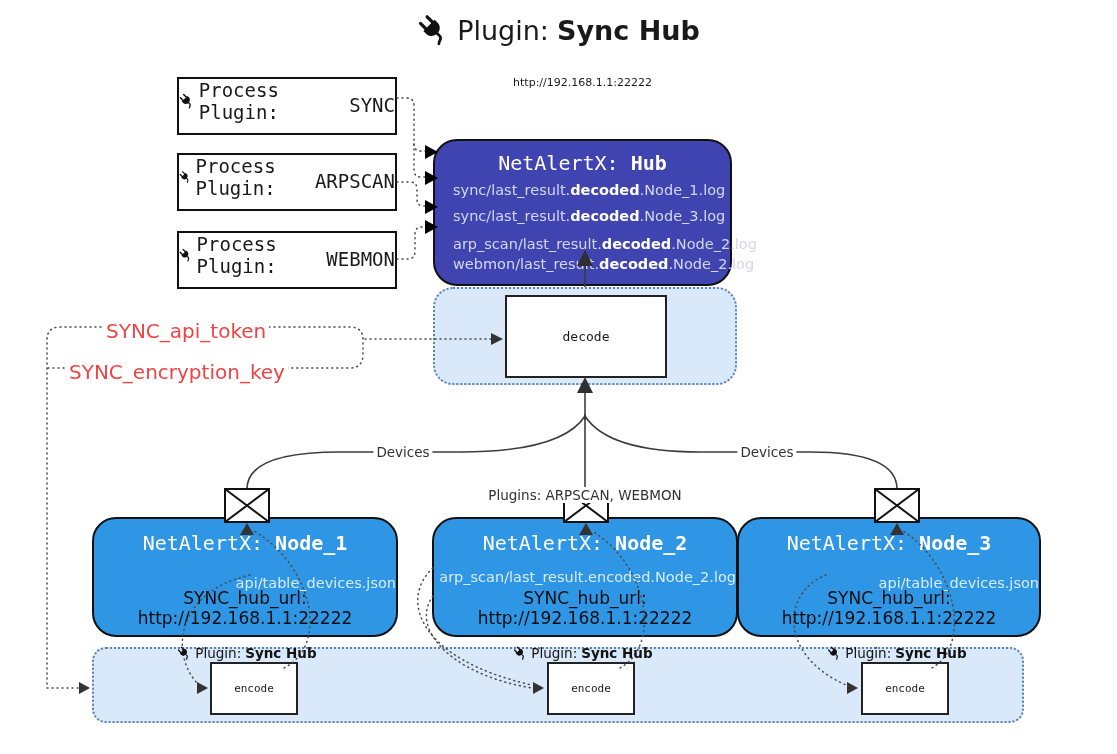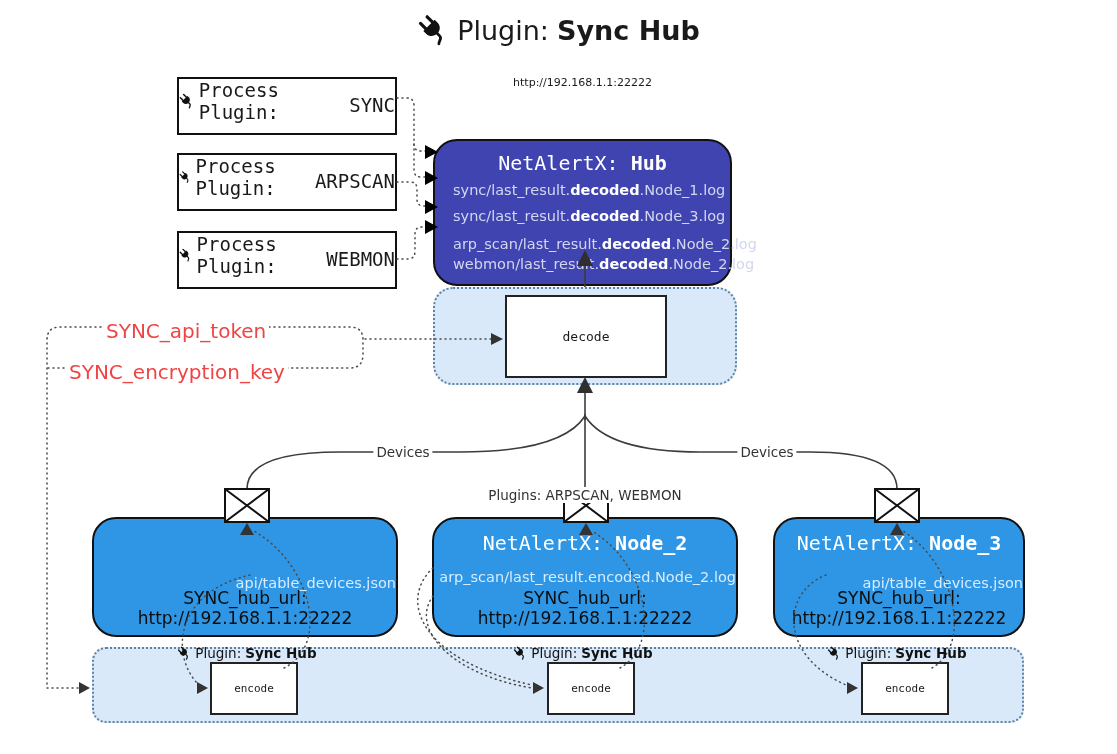--- a/index.html
+++ b/index.html
@@ -130,31 +130,34 @@
   <div class="abs white-box decode-box mono">decode</div>
 
   <div class="abs wire-label" style="left:103px;top:319px;">SYNC_api_token</div>
   <div class="abs wire-label" style="left:66px;top:360px;">SYNC_encryption_key</div>
 
   <div class="abs edge-label" style="left:403px;top:452px;">Devices</div>
   <div class="abs edge-label" style="left:767px;top:452px;">Devices</div>
   <div class="abs edge-label" style="left:585px;top:469px;margin-top:26px;">Plugins: ARPSCAN, WEBMON</div>
 
   <div class="abs node" style="left:92px;width:306px;">
+    <div class="node-title mono">
+      <span>NetAlertX: </span><b>Node_1</b>
+    </div>
     <div class="node-line" style="top:56px;">api/table_devices.json</div>
     <div class="node-url">SYNC_hub_url: http://192.168.1.1:22222</div>
   </div>
   <div class="abs node" style="left:432px;width:306px;">
     <div class="node-title mono">
       <span>NetAlertX: </span><b>Node_2</b>
     </div>
     <div class="node-line" style="top:50px;">arp_scan/last_result.encoded.Node_2.log</div>
     <div class="node-url">SYNC_hub_url: http://192.168.1.1:22222</div>
   </div>
-  <div class="abs node" style="left:773px;width:252px;">
+  <div class="abs node" style="left:737px;width:304px;">
     <div class="node-title mono">
       <span>NetAlertX: </span><b>Node_3</b>
     </div>
     <div class="node-line" style="top:56px;">api/table_devices.json</div>
     <div class="node-url">SYNC_hub_url: http://192.168.1.1:22222</div>
   </div>
 
   <div class="abs white-box encode-box mono" style="left:210px;">encode</div>
   <div class="abs white-box encode-box mono" style="left:547px;">encode</div>
   <div class="abs white-box encode-box mono" style="left:861px;">encode</div>

